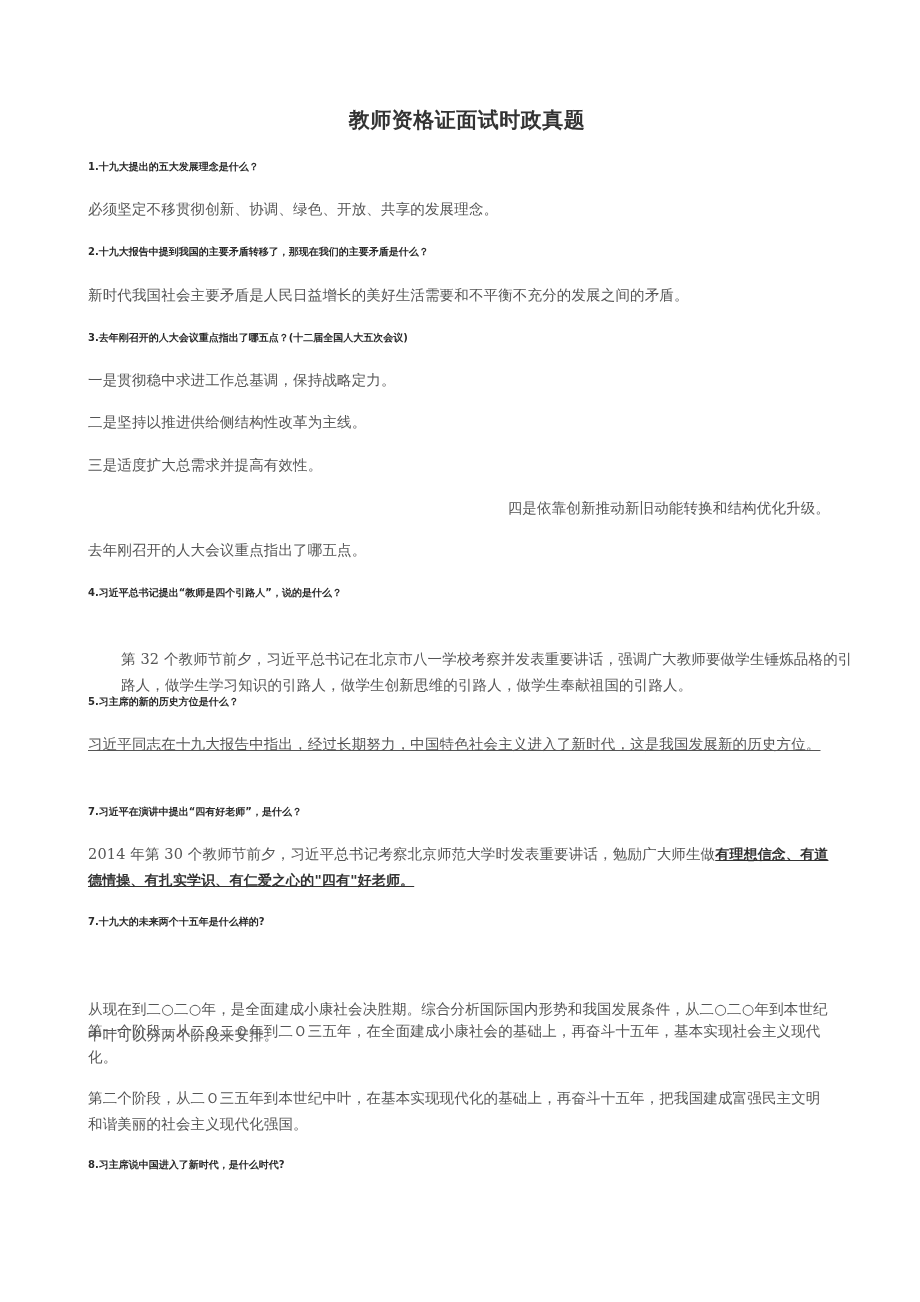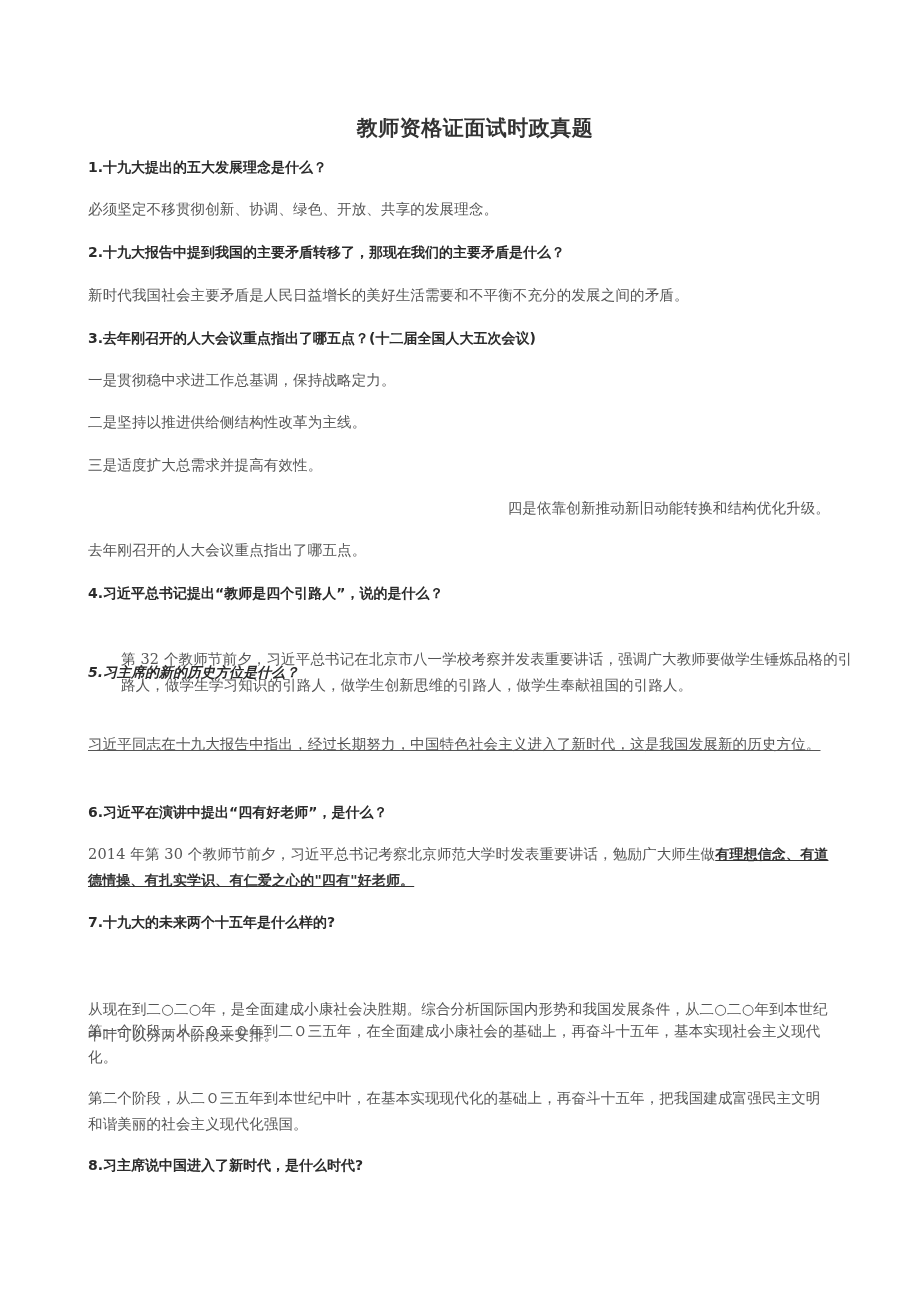--- a/index.html
+++ b/index.html
@@ -24,27 +24,27 @@
       position: absolute;
       left: 0;
       width: 744px;
       top: 99px;
       text-align: center;
       font-size: 21px;
       font-weight: bold;
       color: #333333;
       letter-spacing: 0.5px;
       line-height: 28px;
-      margin: 15px;
+      margin: 7px;
     }
     .q {
       position: absolute;
       left: 0;
       margin: 0;
-      font-size: 14px;
+      font-size: 10px;
       font-weight: bold;
       color: #2b2b2b;
       line-height: 22px;
       white-space: nowrap;
     }
     .a {
       position: absolute;
       left: 0;
       width: 742px;
       margin: 0;
@@ -78,24 +78,24 @@
   <p class="q" style="top:327px;">3.去年刚召开的人大会议重点指出了哪五点？(十二届全国人大五次会议)</p>
   <p class="a" style="top:367px;">一是贯彻稳中求进工作总基调，保持战略定力。</p>
   <p class="a" style="top:409px;">二是坚持以推进供给侧结构性改革为主线。</p>
   <p class="a" style="top:452px;">三是适度扩大总需求并提高有效性。</p>
   <p class="a" style="top:495px;text-align:right;">四是依靠创新推动新旧动能转换和结构优化升级。</p>
   <p class="a" style="top:537px;">去年刚召开的人大会议重点指出了哪五点。</p>
 
   <p class="q" style="top:582px;">4.习近平总书记提出“教师是四个引路人”，说的是什么？</p>
   <p class="a" style="top:646px;margin-left:33px;">第 32 个教师节前夕，习近平总书记在北京市八一学校考察并发表重要讲话，强调广大教师要做学生锤炼品格的引路人，做学生学习知识的引路人，做学生创新思维的引路人，做学生奉献祖国的引路人。</p>
 
-  <p class="q" style="top:661px;font-style:italic;">5.习主席的新的历史方位是什么？</p>
+  <p class="q" style="top:691px;">5.习主席的新的历史方位是什么？</p>
   <p class="a" style="top:731px;text-decoration:underline;">习近平同志在十九大报告中指出，经过长期努力，中国特色社会主义进入了新时代，这是我国发展新的历史方位。</p>
 
-  <p class="q" style="top:801px;">6.习近平在演讲中提出“四有好老师”，是什么？</p>
+  <p class="q" style="top:801px;">7.习近平在演讲中提出“四有好老师”，是什么？</p>
   <p class="a" style="top:841px;"><span>2014 年第 30 个教师节前夕，习近平总书记考察北京师范大学时发表重要讲话，勉励广大师生做</span><span class="emph">有理想信念、有道德情操、有扎实学识、有仁爱之心的"四有"好老师。</span></p>
 
   <p class="q" style="top:911px;">7.十九大的未来两个十五年是什么样的?</p>
   <p class="a" style="top:951px;margin-top:45px;">从现在到二○二○年，是全面建成小康社会决胜期。综合分析国际国内形势和我国发展条件，从二○二○年到本世纪中叶可以分两个阶段来安排。</p>
   <p class="a" style="top:1018px;">第一个阶段，从二Ｏ二Ｏ年到二Ｏ三五年，在全面建成小康社会的基础上，再奋斗十五年，基本实现社会主义现代化。</p>
   <p class="a" style="top:1085px;">第二个阶段，从二Ｏ三五年到本世纪中叶，在基本实现现代化的基础上，再奋斗十五年，把我国建成富强民主文明和谐美丽的社会主义现代化强国。</p>
 
   <p class="q" style="top:1154px;">8.习主席说中国进入了新时代，是什么时代?</p>
 
 </div>

